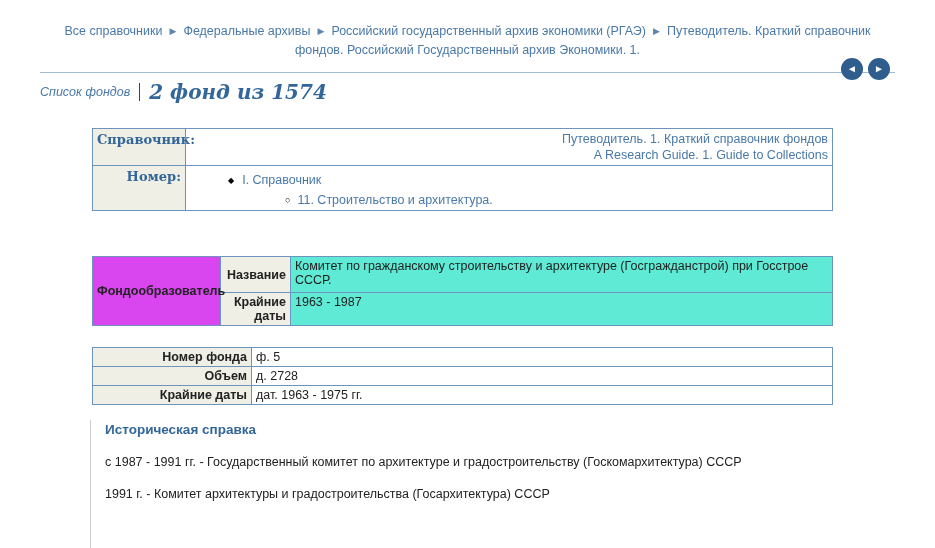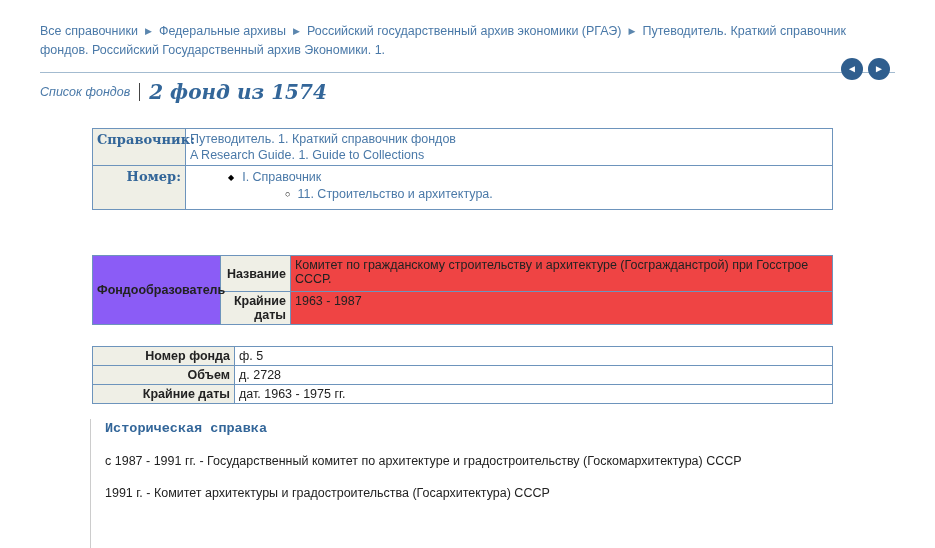--- a/index.html
+++ b/index.html
@@ -12,20 +12,21 @@
     overflow: hidden;
     position: relative;
   }
 
   
   .breadcrumb {
     margin: 22px 40px 12px 40px;
     width: 855px;
     line-height: 19px;
     color: #4a79a8;
+    text-align: center;
   }
   .breadcrumb a {
     color: #4a79a8;
     text-decoration: none;
     cursor: pointer;
   }
   .crumb-sep {
     color: #5b86ae;
     font-size: 9px;
     margin: 0 7px;
@@ -108,61 +109,61 @@
     font-weight: bold;
     font-size: 13px;
     color: #336699;
     padding-top: 3px;
   }
   .guide-table a {
     color: #4a79a8;
     text-decoration: none;
     cursor: pointer;
   }
-  .guide-val { line-height: 16px; padding-bottom: 2px; }
+  .guide-val { line-height: 16px; padding-bottom: 2px; text-align: right; }
   .chapter-cell { height: 44px; }
   .chapter-list { list-style: none; margin-top: 1px; }
-  .chapter-list .lvl1 { padding-left: 38px; line-height: 16px; }
+  .chapter-list .lvl1 { padding-left: 38px; line-height: 22px; }
   .chapter-list .lvl2 { padding-left: 95px; line-height: 16px; }
   .bullet1 { color: #000; font-size: 8px; margin-right: 8px; vertical-align: 1px; }
   .bullet2 { color: #000; font-size: 9px; margin-right: 7px; vertical-align: 1px; }
 
   
   .creator-table { margin-top: 45px; }
   .creator-table td.section-cell {
     width: 128px;
-    background: #8b5cf6;
+    background: #d946ef;
     font-weight: bold;
     text-align: left;
     vertical-align: middle;
   }
   .creator-table td.sub-label {
     width: 70px;
     font-weight: bold;
     vertical-align: middle;
     line-height: 14px;
   }
-  .creator-table td.value-cell { background: #ef4444; }
+  .creator-table td.value-cell { background: #5eead4; }
   .creator-row-name td { height: 36px; }
   .creator-row-dates td { height: 28px; }
 
   
   .fond-table { margin-top: 21px; }
-  .fond-table td.label-cell { width: 142px; font-weight: bold; }
+  .fond-table td.label-cell { width: 159px; font-weight: bold; }
   .fond-table td { height: 19px; padding: 1px 4px; }
 
   
   .history {
     margin: 15px 0 0 90px;
     border-left: 1px solid #cccccc;
     padding: 2px 0 60px 14px;
     width: 760px;
   }
   .history-title {
-    font-family: Liberation Mono, monospace;
+    font-family: Liberation Sans, sans-serif;
     font-weight: bold;
     font-size: 13.5px;
     color: #336699;
     margin-bottom: 18px;
   }
   .history p {
     margin-bottom: 18px;
     line-height: 14px;
     color: #222;
   }

